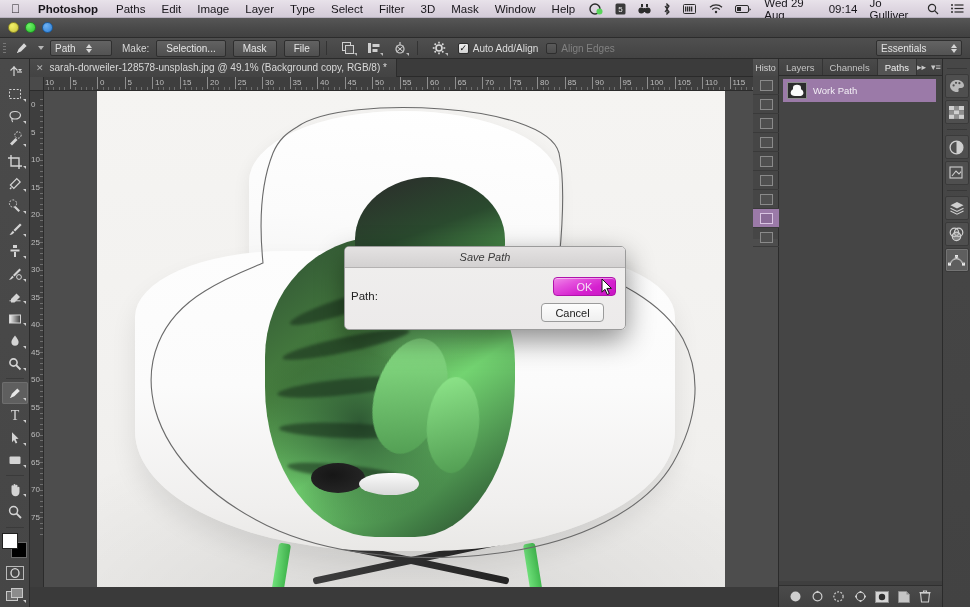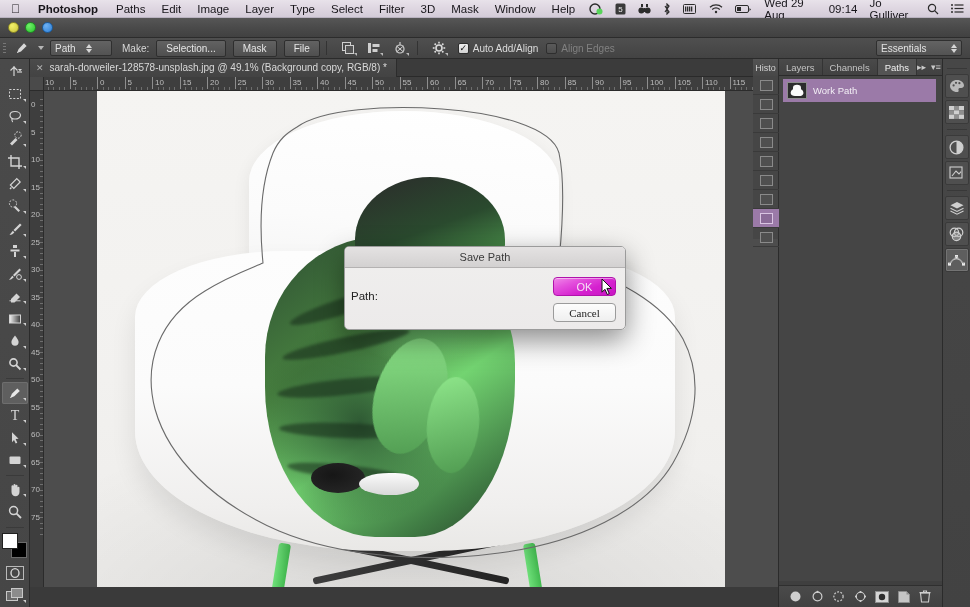--- a/index.html
+++ b/index.html
@@ -290,44 +290,44 @@
     position:absolute; left:344px; top:246px; width:282px; height:84px;
     background: linear-gradient(180deg,#f0efee 0%, #eceaea 100%);
     border:1px solid #9b9b9b; border-radius:5px;
     box-shadow: 0 10px 28px rgba(0,0,0,0.45);
     overflow:hidden;
   }
   .dlg-title {
     height:21px; background: linear-gradient(180deg,#e4e2e2,#d3d1d1);
     border-bottom:1px solid #b4b2b2;
     display:flex; align-items:center; justify-content:center;
-    font-size:11px; color:#3a3a3a;
+    font-size:11px; color:#3a3a3a;font-style:italic;
   }
   .dlg-body { position:relative; height:63px; }
   .dlg-name-label { position:absolute; left:6px; top:22px; font-size:11.5px; color:#222; }
   .dlg-input {
     position:absolute; left:42px; top:18px; width:151px; height:19px;
     background:#fff; border:1px solid #9a9a9a;
     font-size:11.5px; color:#111; padding:0 4px; display:flex; align-items:center;
   }
   .dlg-input .caret { display:inline-block; width:1px; height:13px; background:#111; margin-left:1px; }
   .dlg-ok {
     position:absolute; left:208px; top:9px; width:63px; height:19px;
     background: linear-gradient(160deg,#f08ae8 0%, #e452dd 28%, #d521cf 62%, #c915c4 100%);
     border:1px solid #b013ab; border-radius:4px;
     display:flex; align-items:center; justify-content:center;
     font-size:11px; color:#f6e2f6;
     box-shadow: inset 0 1px 0 rgba(255,255,255,0.45);
   }
   .dlg-cancel {
-    position:absolute; left:208px; top:35px; width:63px; height:19px;
+    position:absolute; left:196px; top:35px; width:63px; height:19px;
     background: linear-gradient(180deg,#fdfdfd,#efefef);
     border:1px solid #9b9b9b; border-radius:4px;
     display:flex; align-items:center; justify-content:center;
-    font-size:11px; color:#1c1c1c;font-family:Liberation Serif, serif;
+    font-size:11px; color:#1c1c1c;
   }
   .cursor { position:absolute; left:601px; top:278px; width:12px; height:18px; }
 </style>
 </head>
 <body>
 
 <div id="app">
 
   <div class="macbar">
     <span class="apple"></span>

